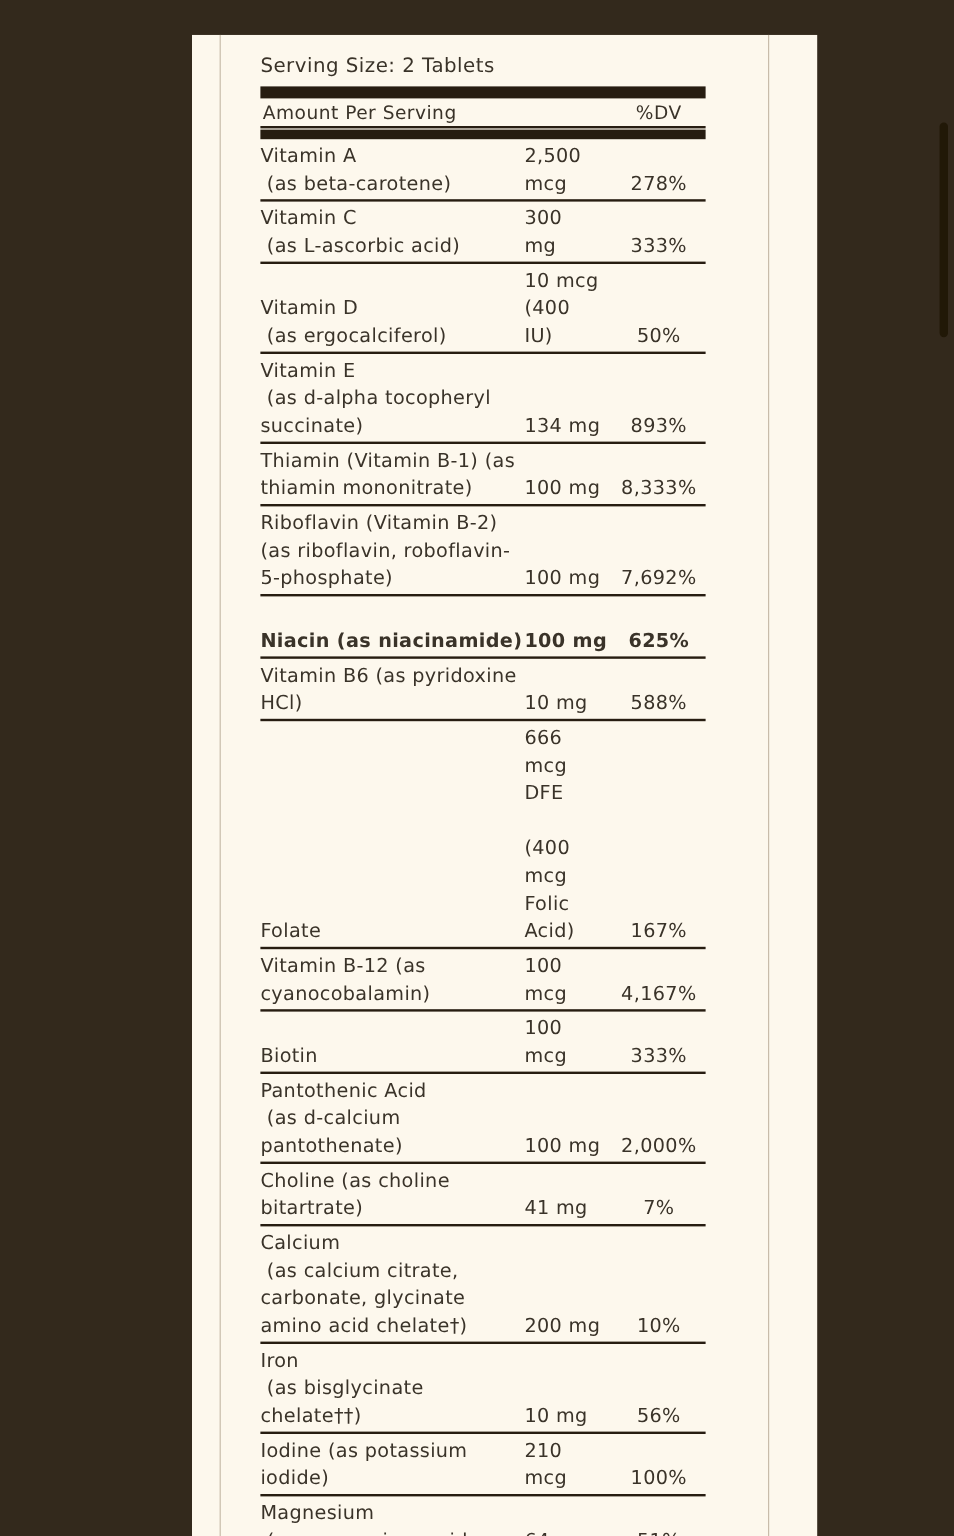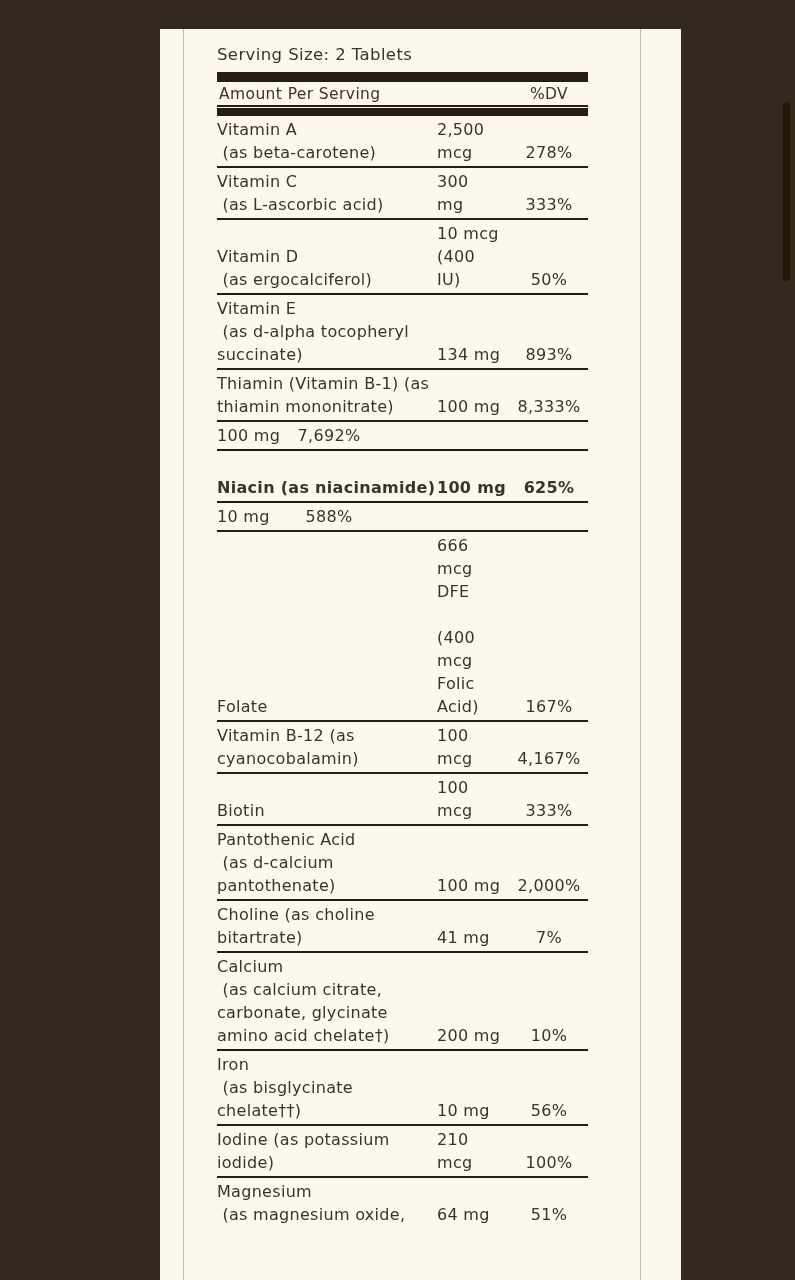--- a/index.html
+++ b/index.html
@@ -99,29 +99,34 @@
     <div class="col-amount cell">134 mg</div>
     <div class="col-dv cell">893%</div>
   </div>
           <div class="row" data-row="4">
     <div class="col-name cell">Thiamin (Vitamin B-1) (as
 thiamin mononitrate)</div>
     <div class="col-amount cell">100 mg</div>
     <div class="col-dv cell">8,333%</div>
   </div>
           <div class="row" data-row="5">
+    <div class="col-name cell">Riboflavin (Vitamin B-2)
+(as riboflavin, roboflavin-
+5-phosphate)</div>
     <div class="col-amount cell">100 mg</div>
     <div class="col-dv cell">7,692%</div>
   </div>
           <div class="row" data-row="6">
     <div class="col-name cell">Niacin (as niacinamide)</div>
     <div class="col-amount cell">100 mg</div>
     <div class="col-dv cell">625%</div>
   </div>
           <div class="row" data-row="7">
+    <div class="col-name cell">Vitamin B6 (as pyridoxine
+HCl)</div>
     <div class="col-amount cell">10 mg</div>
     <div class="col-dv cell">588%</div>
   </div>
           <div class="row" data-row="8">
     <div class="col-name cell">Folate</div>
     <div class="col-amount cell">666
 mcg
 DFE
 
 (400

